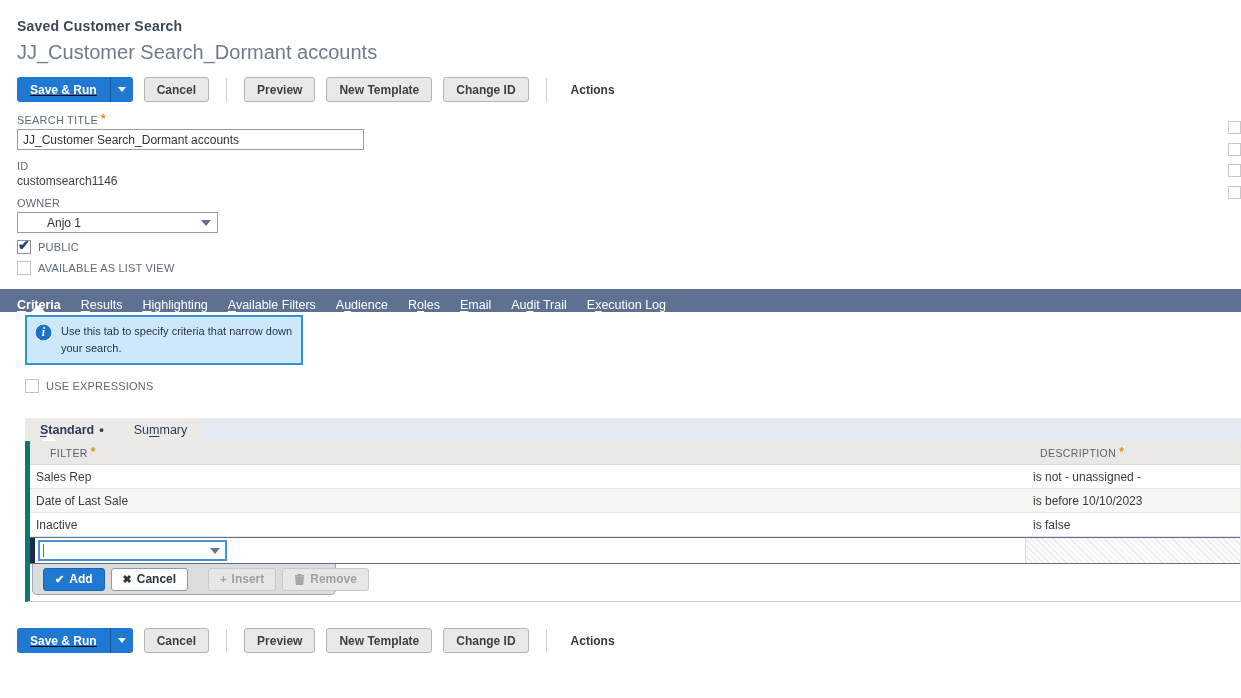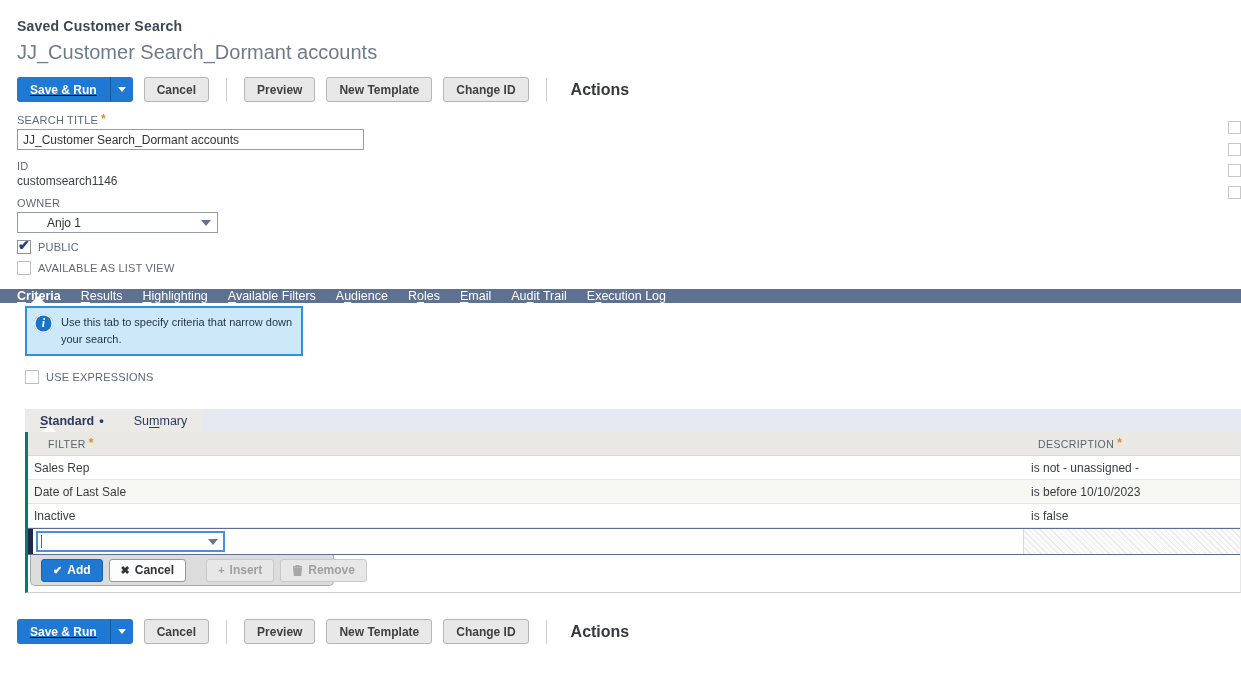--- a/index.html
+++ b/index.html
@@ -15,21 +15,21 @@
   .action-bar { display:flex; align-items:center; margin-left:17px; height:25px; }
   .action-bar.top { margin-top:13px; }
   .action-bar.bottom { margin-top:26px; }
   .split-btn { display:flex; height:25px; border-radius:3px; overflow:hidden; cursor:pointer;text-decoration:underline; }
   .split-main { background:#1f78d1; color:#fff; font-size:12px; font-weight:bold; padding:0 13px; display:flex; align-items:center; }
   .split-arrow { background:#1f78d1; width:23px; display:flex; align-items:center; justify-content:center; border-left:1px solid rgba(0,0,0,.25); }
   .caret-down { width:0; height:0; border-left:4px solid transparent; border-right:4px solid transparent; border-top:5px solid #fff; }
   .btn { height:25px; background:#e8e8e8; border:1px solid #b5b5b5; border-radius:3px; font-size:12px; font-weight:bold; color:#3f3f3f; padding:0 12px; margin-left:11px; display:flex; align-items:center; cursor:pointer; font-family:"Liberation Sans", sans-serif; }
   .btn.first { margin-left:11px; }
   .vdiv { width:1px; height:24px; background:#cfcfcf; margin:0 6px 0 17px; }
-  .actions-label { font-size:16px; font-weight:bold; color:#35393d; margin-left:18px; cursor:pointer; }
+  .actions-label { font-size:12px; font-weight:bold; color:#35393d; margin-left:18px; cursor:pointer; }
 
   
   .form-area { margin-left:17px; }
   .f-label { font-size:11px; color:#5f6a76; letter-spacing:.2px; display:flex; align-items:flex-start; }
   .req { color:#d98f1f; font-size:12px; font-weight:bold; margin-left:3px; line-height:10px; }
   .fld-search-title { margin-top:12px; }
   .text-input { margin-top:3px; width:347px; height:21px; border:1px solid #979ca4; font-size:12px; color:#333; padding:0 5px; font-family:"Liberation Sans", sans-serif; display:block; }
   .fld-id { margin-top:10px; }
   .id-value { margin-top:2px; font-size:12px; color:#3b3f44; }
   .fld-owner { margin-top:9px; }
@@ -39,21 +39,21 @@
   .check-row { display:flex; align-items:center; margin-top:7px; }
   .checkbox { width:14px; height:14px; border:1px solid #8b939c; background:#fff; position:relative; cursor:pointer; flex:none; }
   .checkbox.empty { border-color:#bcc1c7; }
   .checkbox .tick { position:absolute; left:0px; top:-4px; font-size:14px; color:#25417f; font-weight:bold; }
   .check-row .cb-label { font-size:11px; color:#5f6a76; margin-left:7px; letter-spacing:.2px; }
 
   
   .edge-box { position:absolute; left:1228px; width:13px; height:13px; border:1px solid #c7c7c7; background:#fff; }
 
   
-  .tab-bar { margin-top:14px; height:14px; background:#5e7191; display:flex; align-items:flex-start; padding-left:10px; position:relative; }
+  .tab-bar { margin-top:14px; height:23px; background:#5e7191; display:flex; align-items:flex-end; padding-left:10px; position:relative; }
   .tab { color:#fff; font-size:12.5px; padding:0 7px; margin-right:6px; cursor:pointer; white-space:nowrap; }
   .tab.active { font-weight:bold; }
   .tab u { text-underline-offset:2px; }
   .tab-pointer { position:absolute; bottom:0; left:31px; width:0; height:0; border-left:7px solid transparent; border-right:7px solid transparent; border-bottom:7px solid #fff; }
 
   
   .info-box { margin:3px 0 0 25px; width:278px; border:2px solid #2e93d6; background:#cde9f9; padding:6px 8px 7px 7px; display:flex; gap:8px; }
   .info-icon { width:19px; height:19px; border-radius:50%; background:#1a72c9; box-shadow:inset 0 0 0 1.5px #fff; color:#fff; font:bold italic 12px "Liberation Serif", serif; display:flex; align-items:center; justify-content:center; flex:none; }
   .info-text { font-size:11px; line-height:1.5; color:#20354a; }
 
@@ -61,21 +61,21 @@
 
   
   .subtab-strip { margin:25px 0 0 25px; height:23px; background:#e4e9f2; display:flex; position:relative; }
   .subtab { background:#eceae7; padding:0 15px; display:flex; align-items:center; font-size:12.5px; color:#2b3c5e; cursor:pointer; white-space:nowrap; }
   .subtab.active { font-weight:bold; }
   .subtab u { text-underline-offset:2px; }
   .subtab .dot { margin-left:5px; font-size:13px; color:#2b3c5e; }
   .subtab-pointer { position:absolute; bottom:0; left:17px; width:0; height:0; border-left:7px solid transparent; border-right:7px solid transparent; border-bottom:7px solid #fff; }
 
   
-  .sublist { margin-left:25px; border-left:3px solid #0f766e; border-right:1px solid #e6e6e6; border-bottom:1px solid #cfcfcf; }
+  .sublist { margin-left:25px; border-left:5px solid #0f766e; border-right:1px solid #e6e6e6; border-bottom:1px solid #cfcfcf; }
   .thead { display:flex; height:24px; background:#e9e8e5; border-bottom:1px solid #d9d9d6; align-items:center; }
   .th { font-size:10.5px; color:#5a646e; letter-spacing:.4px; display:flex; align-items:flex-start; }
   .c1 { width:995px; flex:none; }
   .c2 { flex:1; }
   .thead .c1 { padding-left:20px; }
   .thead .c2 { padding-left:15px; }
   .trow { display:flex; height:24px; align-items:center; border-bottom:1px solid #e6e6e6; font-size:12px; color:#383c41; background:#fff; cursor:pointer; }
   .trow.alt { background:#f7f7f4; }
   .trow .c1 { padding-left:6px; }
   .trow .c2 { padding-left:8px; }

